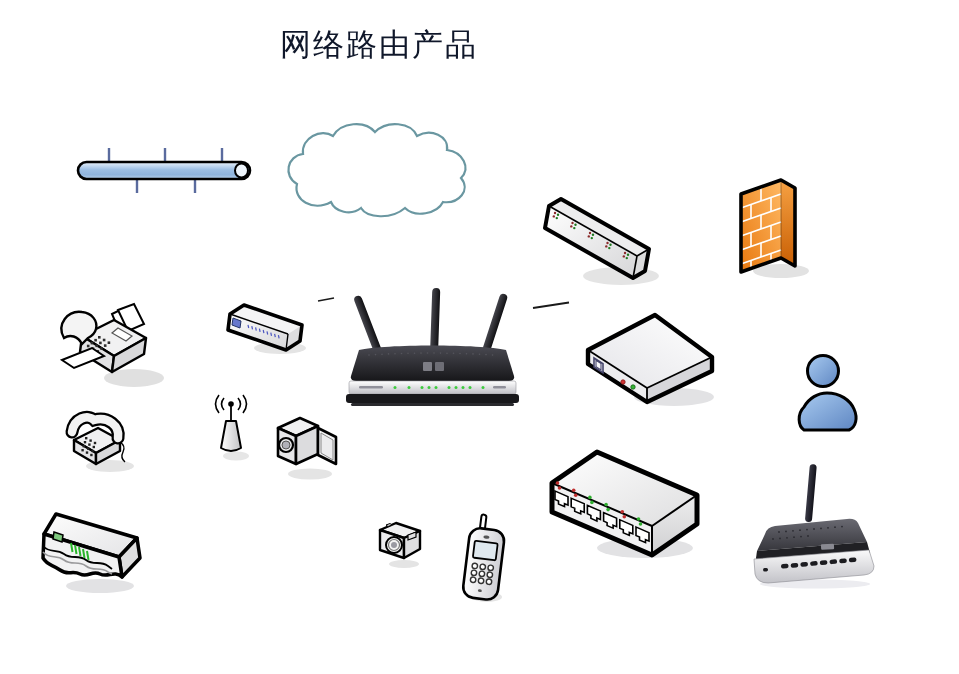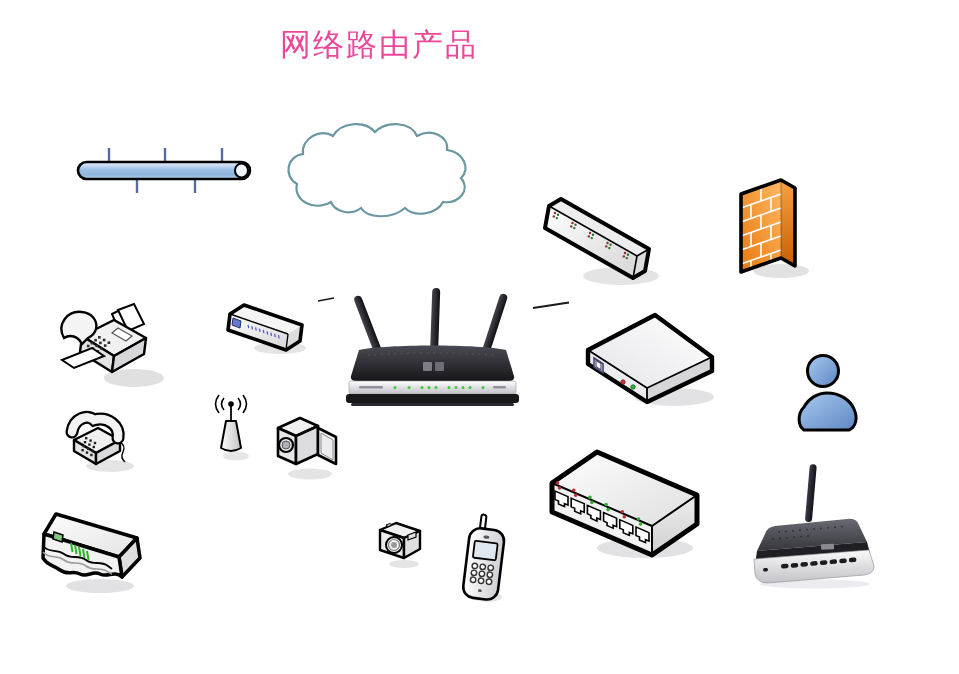--- a/index.html
+++ b/index.html
@@ -1,20 +1,20 @@
 <!DOCTYPE html>
 <html><head>
 <meta charset="utf-8">
 <style>
   html,body{margin:0;padding:0;background:#fff;}
   #canvas{position:relative;width:959px;height:674px;background:#ffffff;overflow:hidden;
           font-family:"Liberation Serif","DejaVu Serif",serif;}
   .ic{position:absolute;}
   .ic svg{display:block;overflow:visible;}
-  #title{position:absolute;left:280px;top:24px;font-size:31px;letter-spacing:2px;color:#ec4899;}
+  #title{position:absolute;left:280px;top:24px;font-size:31px;letter-spacing:2px;color:#0f172a;}
 </style>
 </head>
 <body>
 
 <div id="canvas">
 
   <div id="title">网络路由产品</div>
 
   <div class="ic" style="left:75px;top:143px">
     <svg width="185" height="55" viewBox="0 0 185 55">

